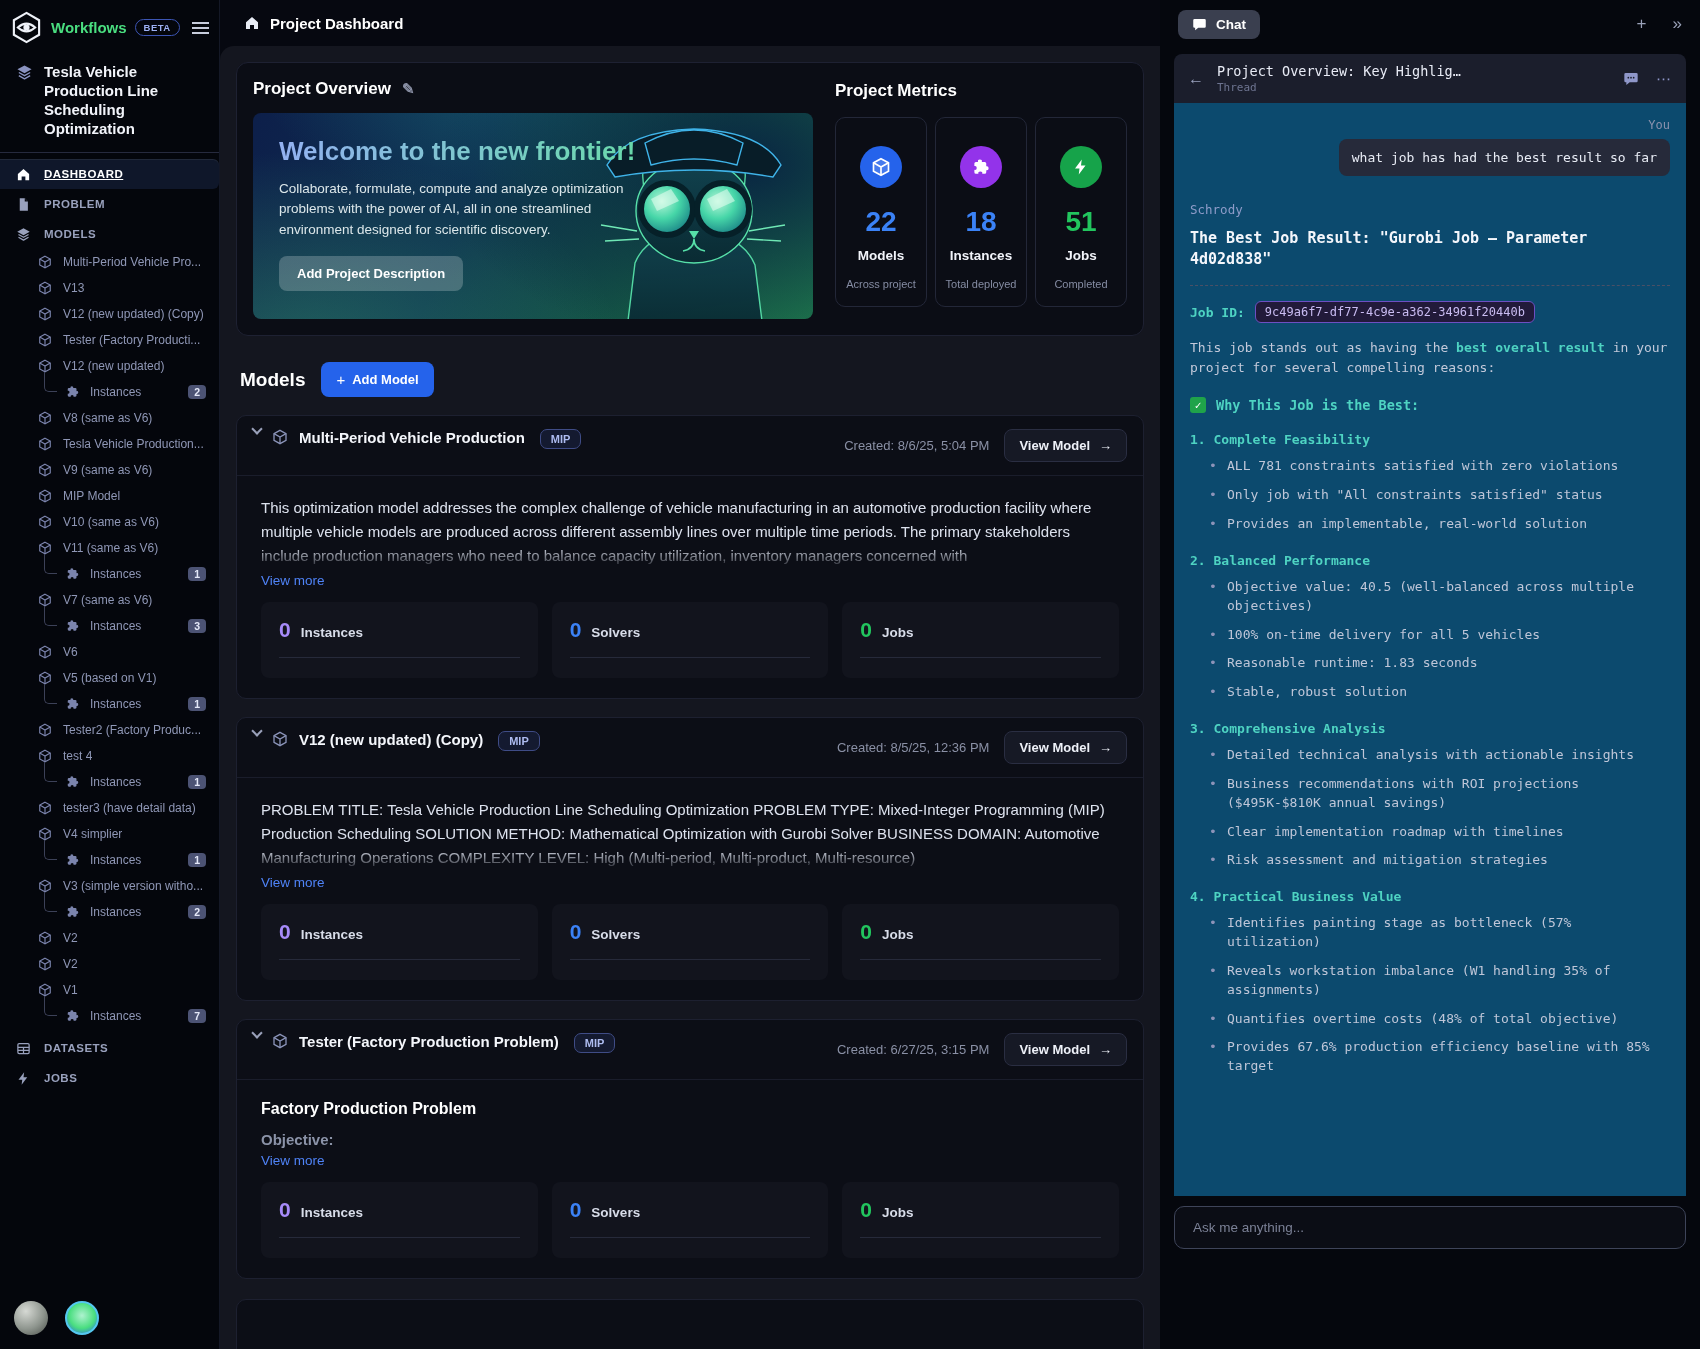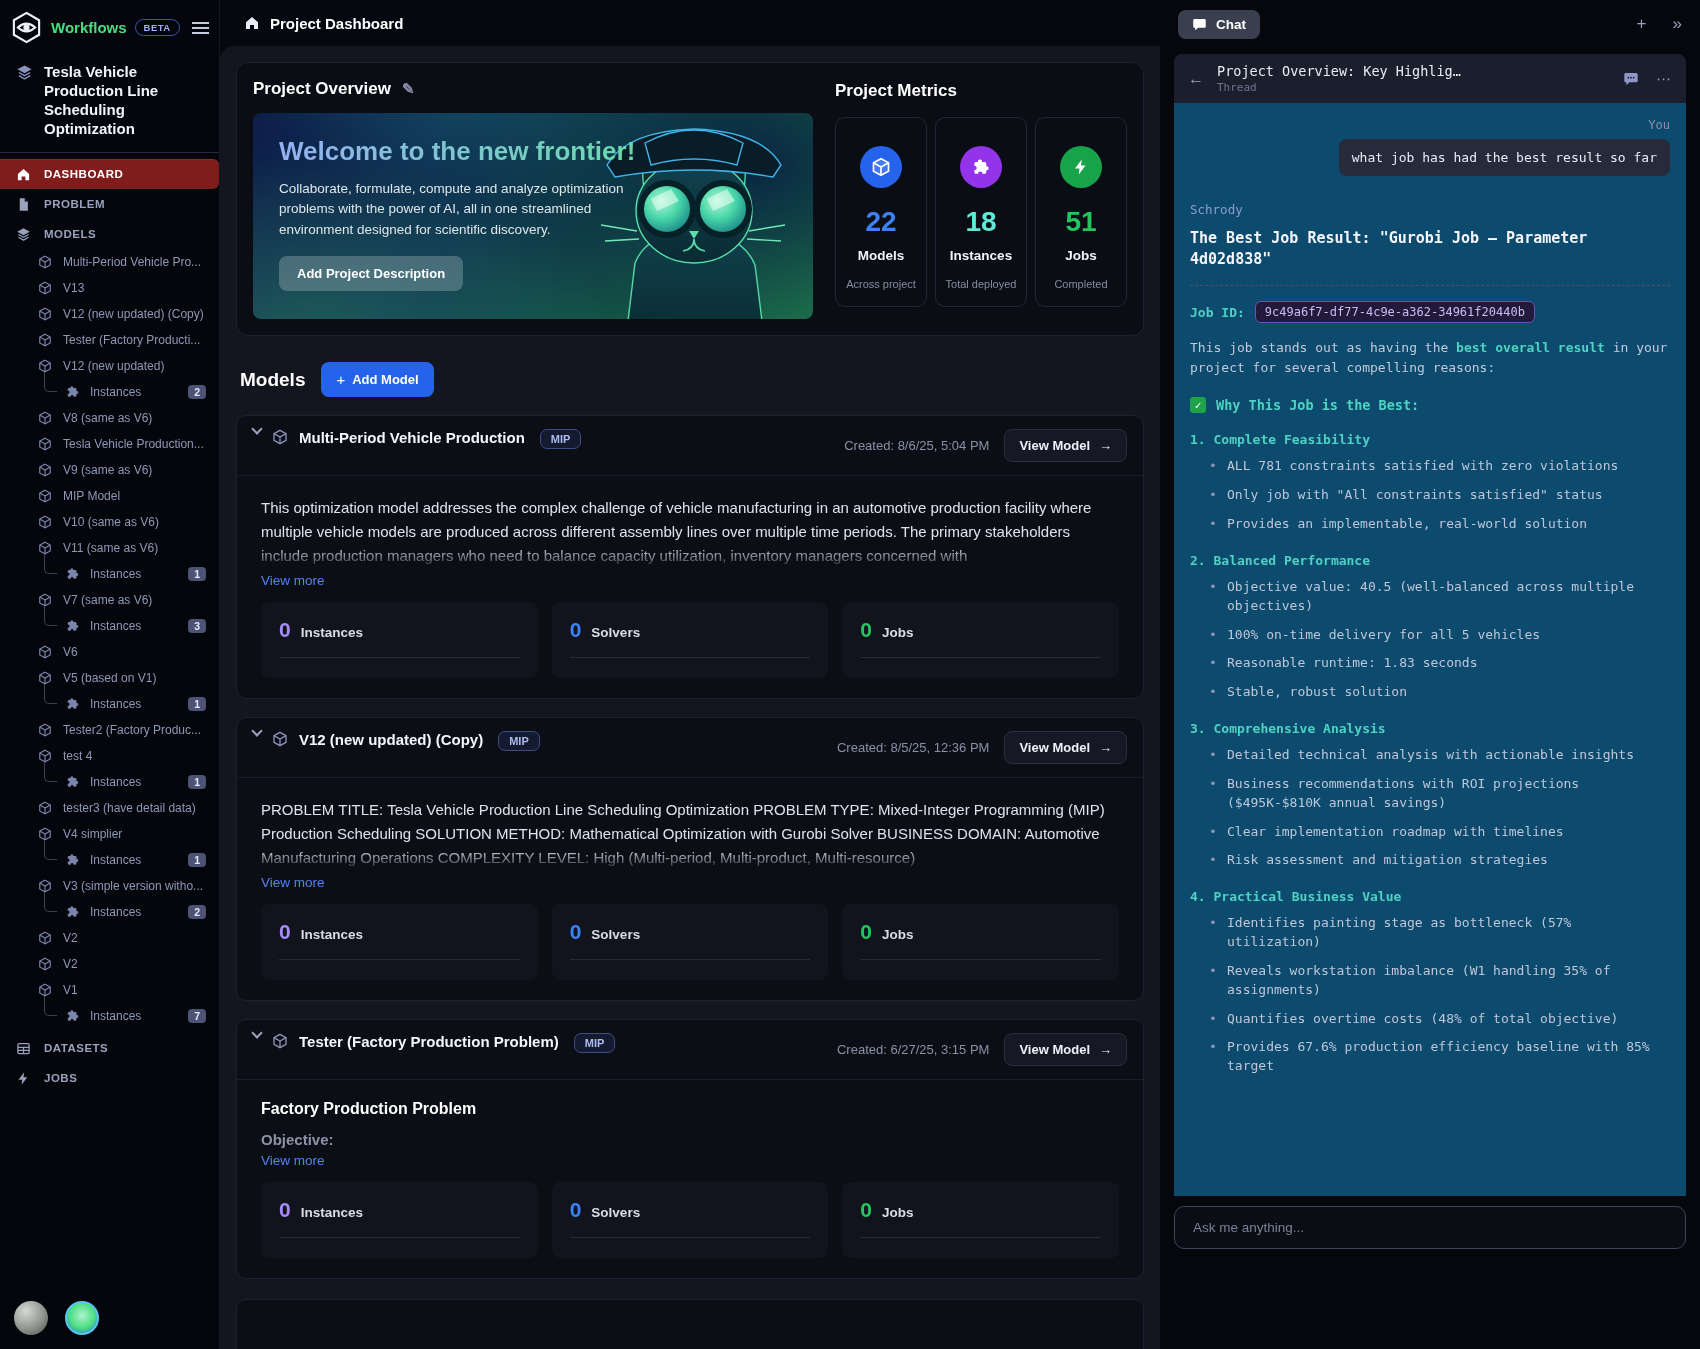--- a/index.html
+++ b/index.html
@@ -14,21 +14,21 @@
   .brand-name{color:#4ade80;font-weight:700;font-size:15px;}
   .beta{border:1px solid #3c55b4;color:#9db0f2;font-size:9.5px;font-weight:700;padding:2px 8px;border-radius:10px;letter-spacing:.5px;}
   .hamburger{margin-left:auto;width:17px;height:12px;border-top:2px solid #c7ccdc;border-bottom:2px solid #c7ccdc;position:relative;cursor:pointer;}
   .hamburger::after{content:"";position:absolute;left:0;right:0;top:3px;height:2px;background:#c7ccdc;}
   .project-row{display:flex;gap:11px;padding:10px 12px 14px 16px;}
   .proj-icon{width:17px;height:17px;color:#8a93c0;flex:none;margin-top:2px;}
   .project-title{color:#f2f4fa;font-size:15px;font-weight:700;line-height:19px;}
   .side-divider{height:1px;background:#262a3e;}
   .nav{padding-top:6px;}
   .nav-item{display:flex;align-items:center;gap:13px;height:30px;padding:0 16px;color:#99a1bd;font-size:11.5px;font-weight:700;letter-spacing:.5px;cursor:pointer;}
-  .nav-item.active{background:#7f1d1d;color:#fff;border-radius:0 6px 6px 0;box-shadow:inset 0 1px 0 #ffffff14;}
+  .nav-item.active{background:#0f172a;color:#fff;border-radius:0 6px 6px 0;box-shadow:inset 0 1px 0 #ffffff14;text-decoration:underline;}
   .nav-icon{width:15px;height:15px;flex:none;}
   .tree-row{position:relative;display:flex;align-items:center;gap:11px;height:26px;padding-left:38px;color:#8f97b6;font-size:12px;cursor:pointer;white-space:nowrap;}
   .cube{width:14px;height:14px;color:#7b84ad;flex:none;}
   .tree-label{overflow:hidden;max-width:160px;}
   .inst-row{position:relative;display:flex;align-items:center;gap:10px;height:26px;padding-left:66px;color:#8f97b6;font-size:12px;cursor:pointer;}
   .conn{position:absolute;left:44px;top:-7px;width:13px;height:20px;border-left:1.5px solid #3c4158;border-bottom:1.5px solid #3c4158;border-bottom-left-radius:5px;}
   .puzzle{width:14px;height:14px;color:#7b84ad;flex:none;}
   .inst-badge{position:absolute;right:13px;background:#4c5374;color:#e4e8f8;font-size:10.5px;font-weight:700;border-radius:4px;padding:1px 6px;}
   .avatars{position:absolute;left:14px;bottom:14px;display:flex;gap:17px;}
   .avatar{width:34px;height:34px;border-radius:50%;cursor:pointer;}
@@ -57,21 +57,21 @@
   .banner-btn{margin-top:16px;display:inline-block;background:rgba(255,255,255,.22);color:#fff;font-size:13px;font-weight:700;padding:10px 18px;border-radius:8px;cursor:pointer;border:none;font-family:inherit;}
   .cat-art{position:absolute;right:-4px;bottom:-10px;z-index:1;}
 
   .ov-right{width:292px;flex:none;}
   .metrics-head{color:#fff;font-size:17px;font-weight:700;margin:2px 0 16px;}
   .metrics-row{display:flex;gap:8px;}
   .metric-card{flex:1;border:1px solid #232738;border-radius:10px;padding:28px 6px 14px;text-align:center;}
   .metric-icon{width:42px;height:42px;border-radius:50%;margin:0 auto;display:flex;align-items:center;justify-content:center;color:#fff;}
   .mi-blue{background:#2563eb}.mi-purple{background:#9333ea}.mi-green{background:#16a34a}
   .metric-value{margin-top:18px;font-size:28px;font-weight:800;}
-  .mv-blue{color:#3b82f6}.mv-purple{color:#5eead4}.mv-green{color:#22c55e}
+  .mv-blue{color:#3b82f6}.mv-purple{color:#3b82f6}.mv-green{color:#22c55e}
   .metric-label{margin-top:10px;color:#f2f4fa;font-size:13.5px;font-weight:700;}
   .metric-sub{margin-top:14px;color:#858ca3;font-size:11px;line-height:1.35;}
 
   .models-head{display:flex;align-items:center;gap:16px;margin:26px 4px 0;}
   .models-title{color:#fff;font-size:19px;font-weight:800;}
   .add-btn{background:#2563eb;color:#fff;border:none;border-radius:8px;padding:9px 15px;font-size:13px;font-weight:700;display:flex;align-items:center;gap:7px;cursor:pointer;font-family:inherit;}
   .add-plus{font-size:15px;font-weight:400;}
 
   .model-card{margin-top:18px;background:#0c0e16;border:1px solid #1d2030;border-radius:10px;overflow:hidden;}
   .mc-header{display:flex;align-items:flex-start;gap:11px;padding:13px 16px;border-bottom:1px solid #1a1d2b;}

